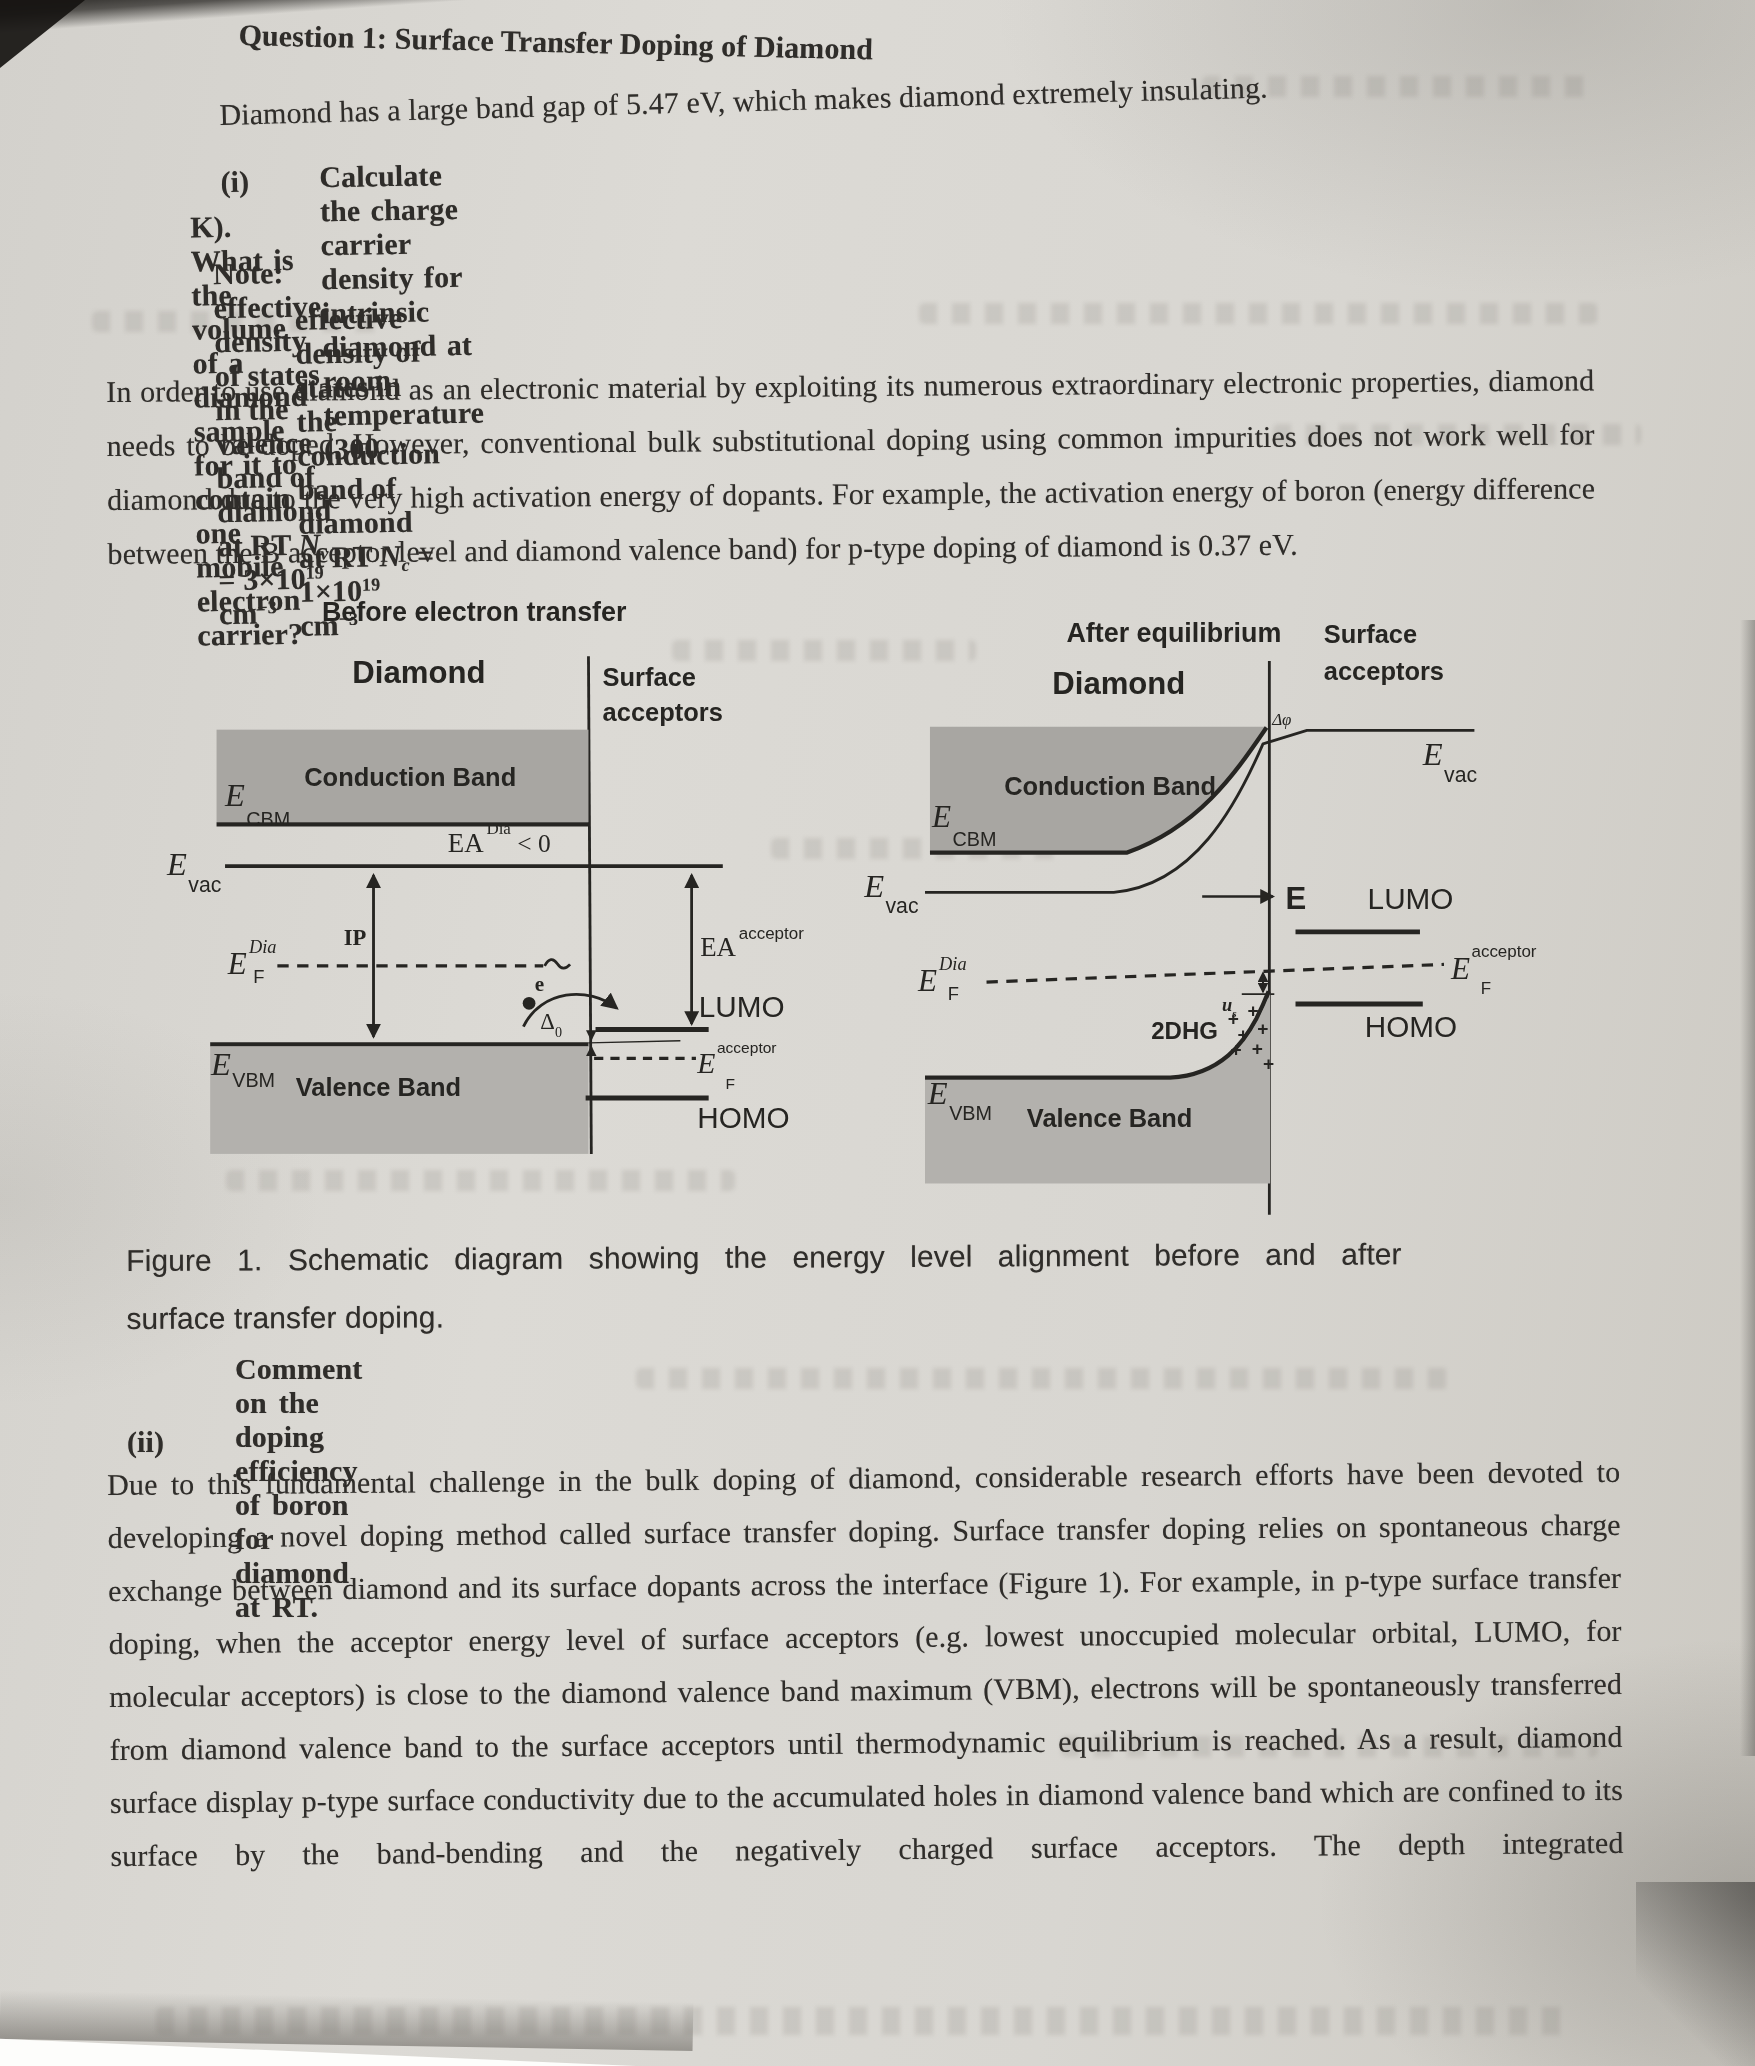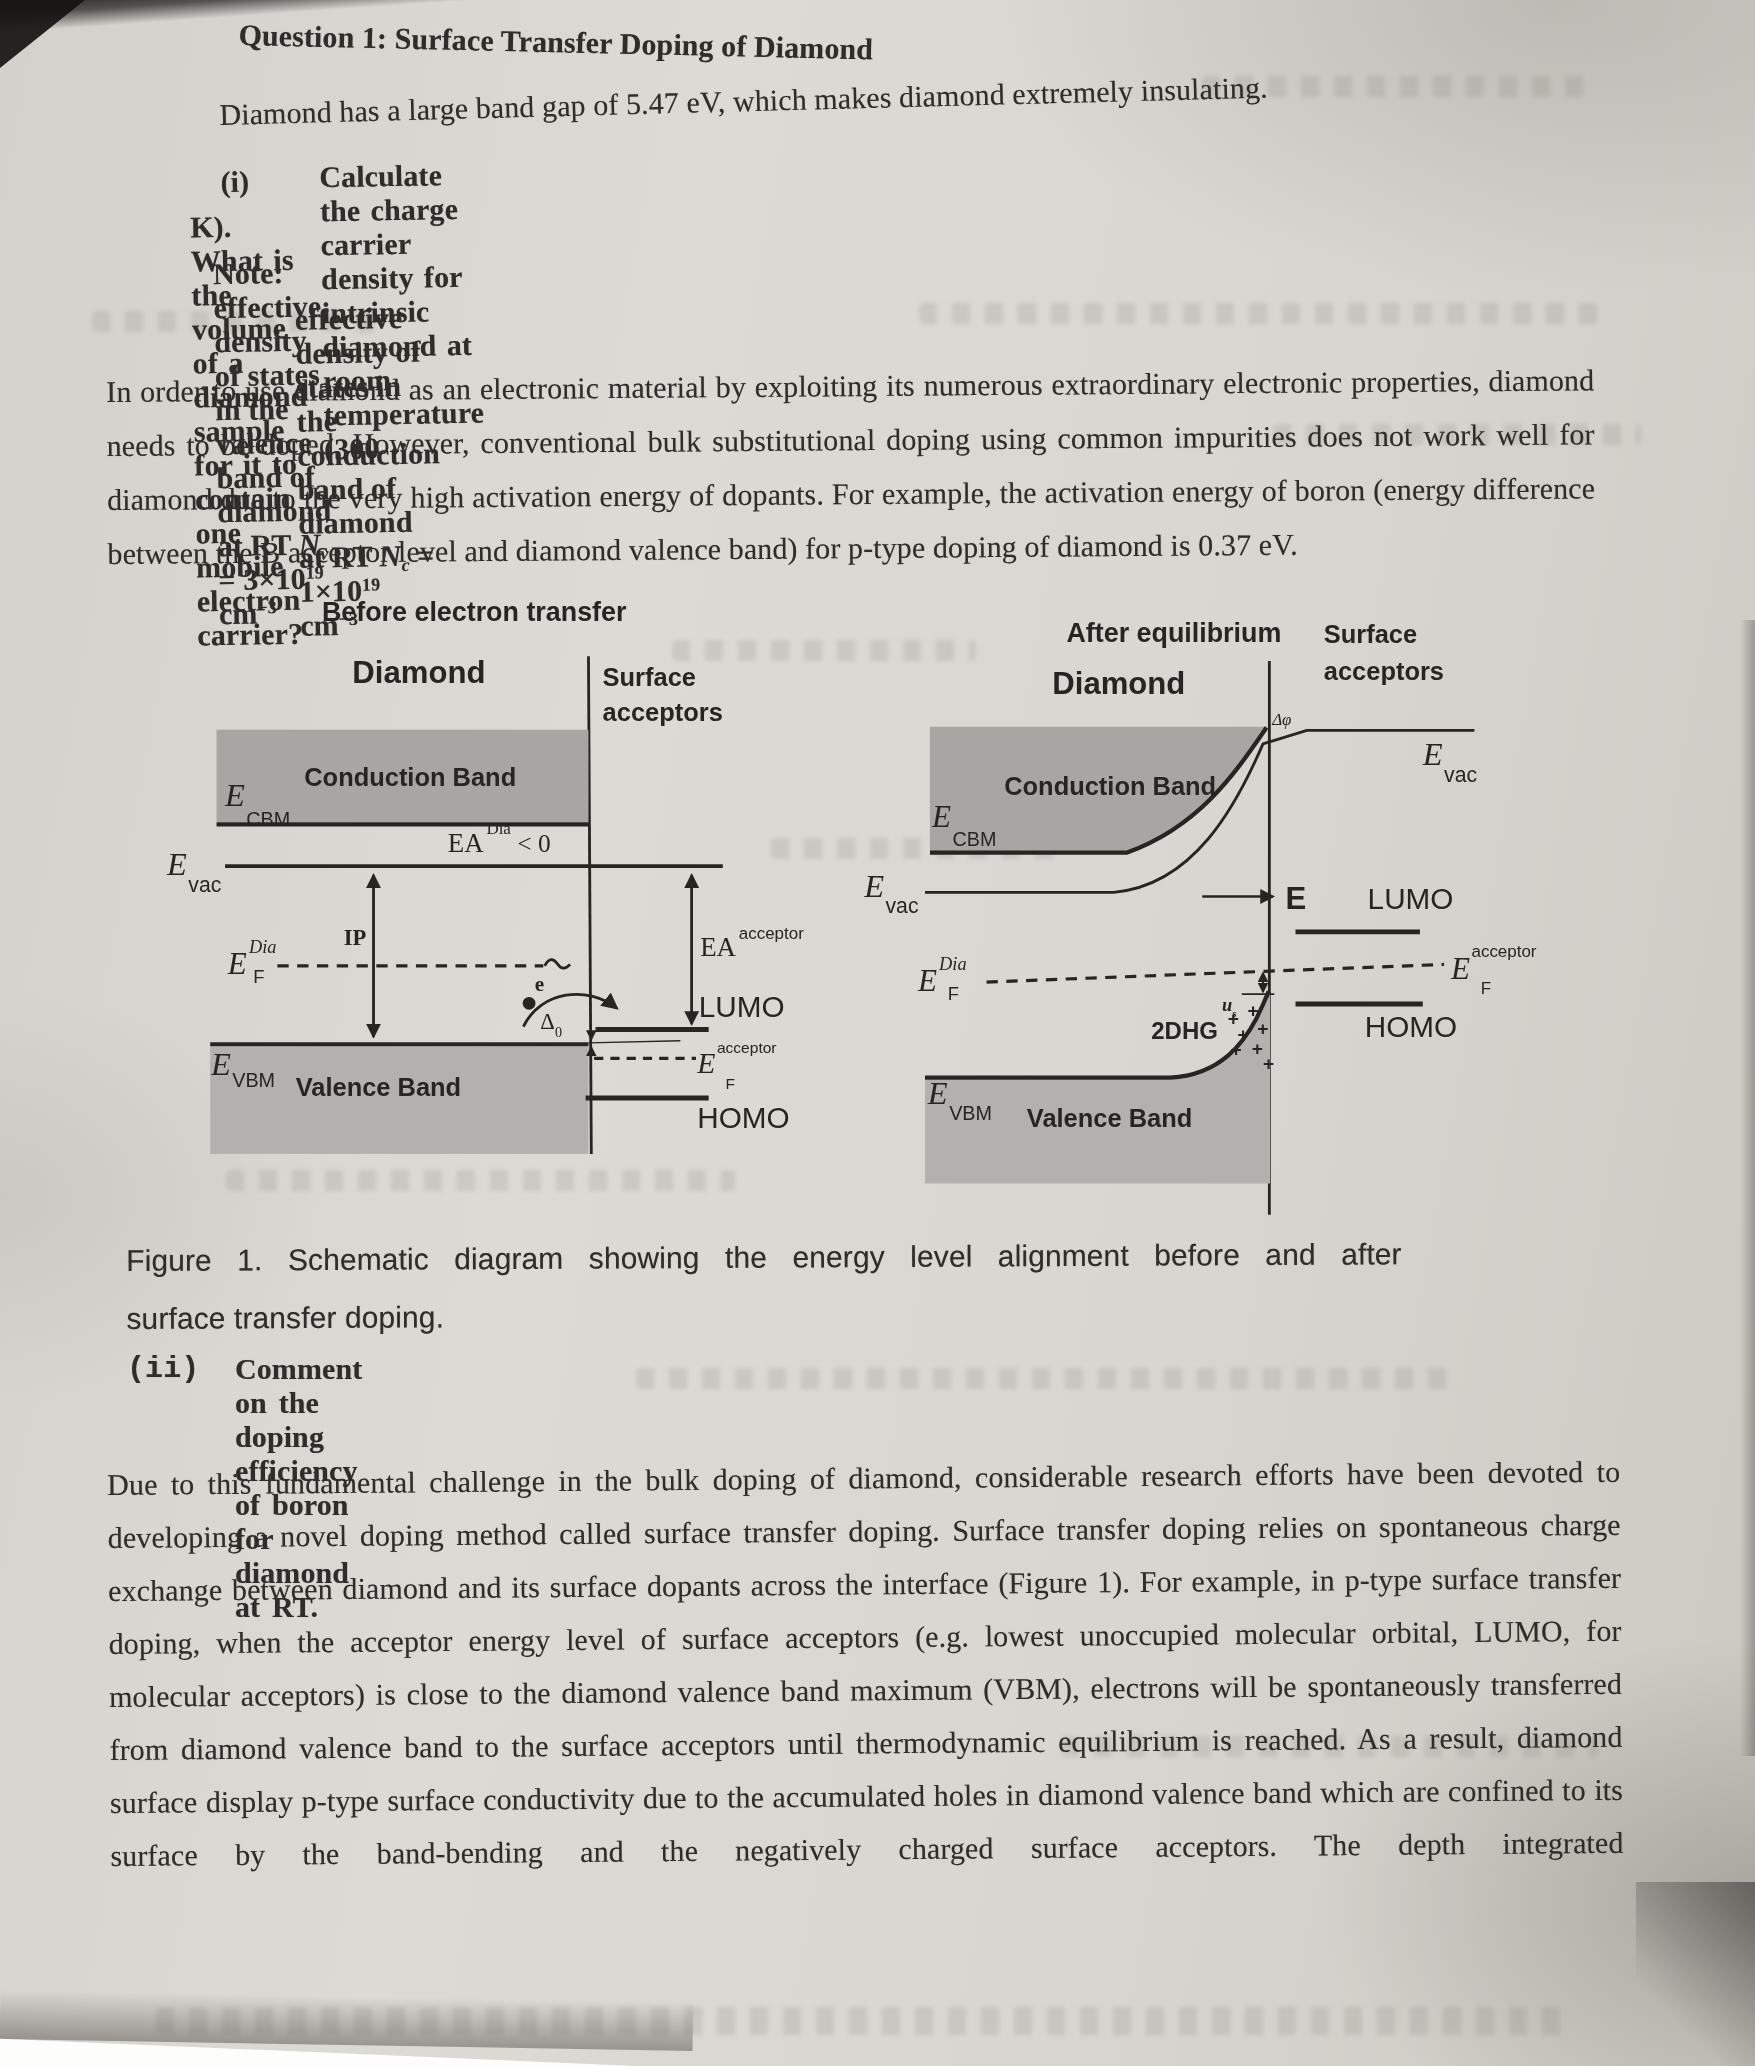--- a/index.html
+++ b/index.html
@@ -192,20 +192,20 @@
       <text x="1452" y="1594" font-size="36" class="t-sans t-b"><tspan>Valence Band</tspan></text>
     </g>
   </svg>
 
   <div class="abs txt" style="left:126px;top:1232px;width:1471px;font-size:30px;line-height:58px;font-family:'Liberation Sans',sans-serif;transform:rotate(-.3deg);transform-origin:left top;">
     <div style="word-spacing:17px;">Figure 1. Schematic diagram showing the energy level alignment before and after</div>
     <div>surface transfer doping.</div>
   </div>
 
   <div class="abs" style="left:0;top:0;">
-    <div class="abs txt bold" style="left:127px;top:1352px;font-size:30px;font-family:Liberation Mono, monospace;">(ii)</div>
+    <div class="abs txt bold" style="left:127px;top:1425px;font-size:30px;">(ii)</div>
     <div class="abs txt bold" style="left:235px;top:1352px;font-size:30px;word-spacing:4.2px;">Comment on the doping efficiency of boron for diamond at RT.</div>
   </div>
 
   <div class="abs txt just" style="left:107px;top:1458px;width:1513px;font-size:30px;line-height:53px;text-align-last:justify;transform:rotate(-.5deg);transform-origin:left top;">Due to this fundamental challenge in the bulk doping of diamond, considerable research efforts have been devoted to developing a novel doping method called surface transfer doping. Surface transfer doping relies on spontaneous charge exchange between diamond and its surface dopants across the interface (Figure 1). For example, in p-type surface transfer doping, when the acceptor energy level of surface acceptors (e.g. lowest unoccupied molecular orbital, LUMO, for molecular acceptors) is close to the diamond valence band maximum (VBM), electrons will be spontaneously transferred from diamond valence band to the surface acceptors until thermodynamic equilibrium is reached. As a result, diamond surface display p-type surface conductivity due to the accumulated holes in diamond valence band which are confined to its surface by the band-bending and the negatively charged surface acceptors. The depth integrated</div>
 
 </div>
 
 
 </body></html>

